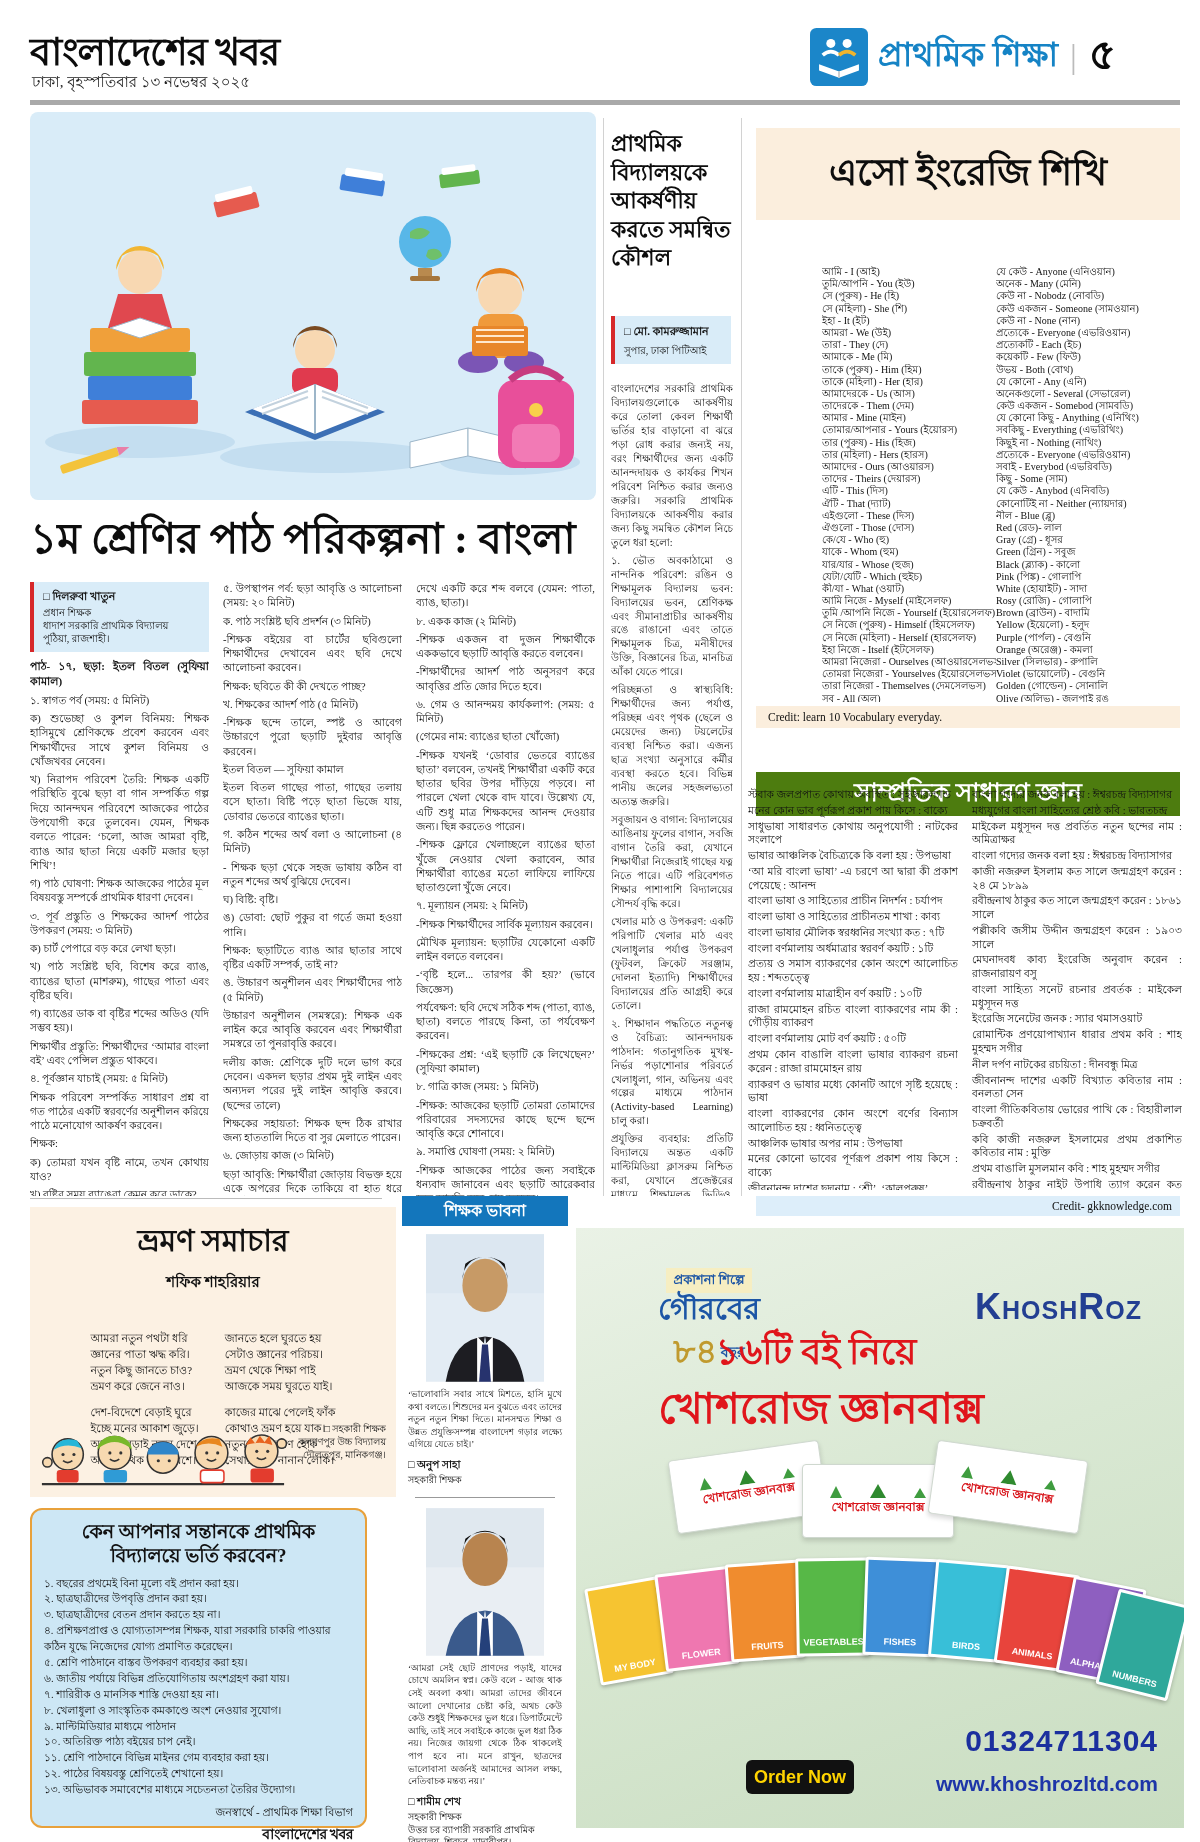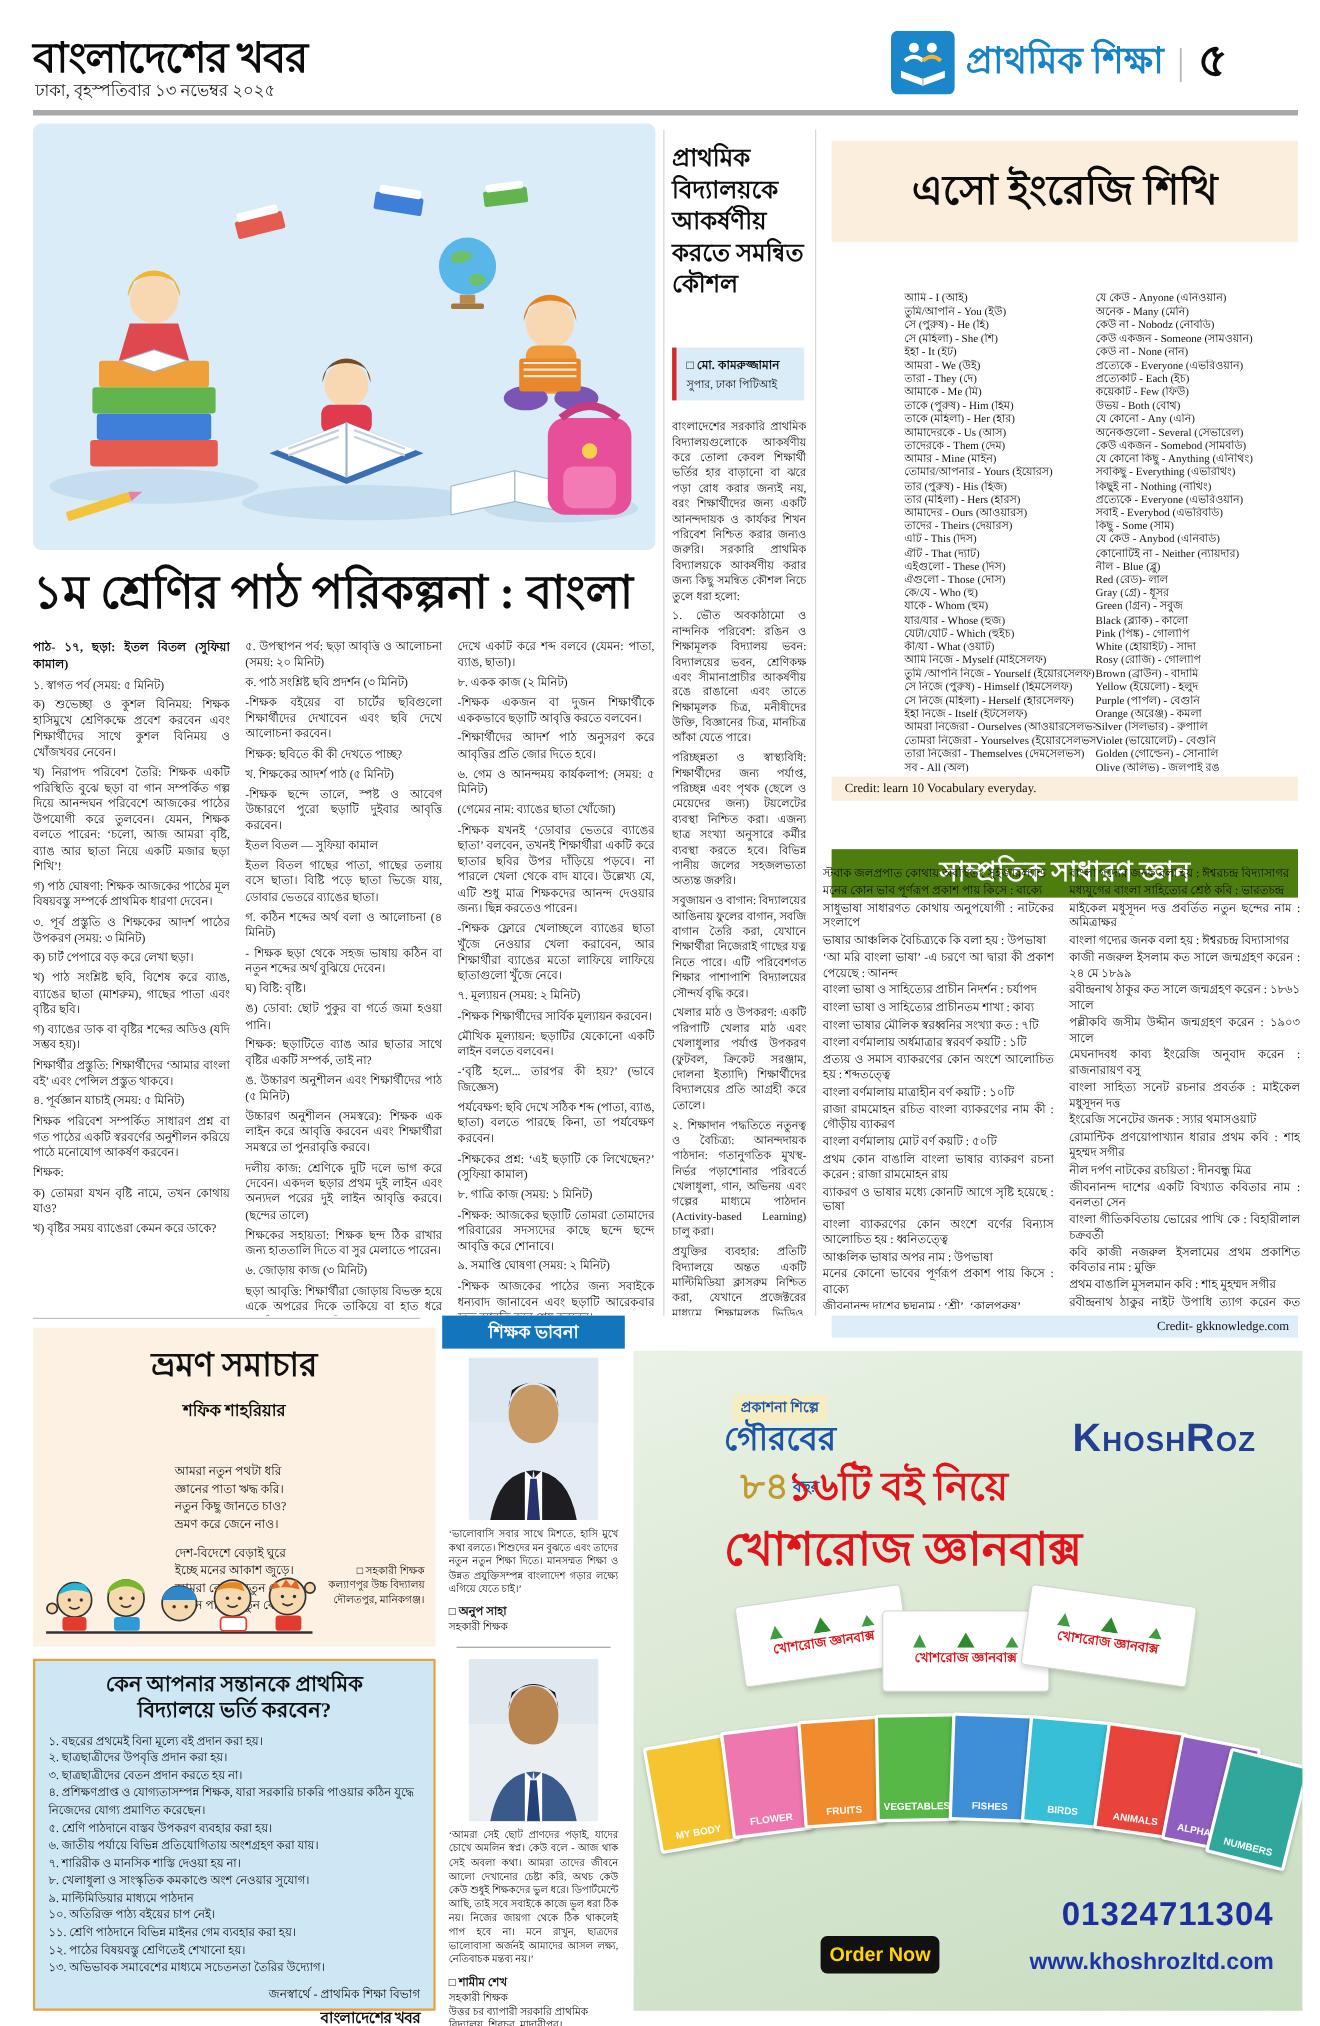--- a/index.html
+++ b/index.html
@@ -51,21 +51,21 @@
   
   #travel-box{left:30px;top:1207px;width:366px;height:290px;background:#fcf1e3;box-sizing:border-box;padding-top:10px;}
   #travel-title{text-align:center;font-size:30px;font-weight:bold;}
   #travel-author{text-align:center;font-size:15px;font-weight:bold;margin-top:2px;}
   #travel-poem{display:flex;gap:26px;justify-content:center;margin-top:8px;}
   .stanza{white-space:pre-line;font-size:11px;line-height:1.45;margin-top:28px;}
   .stanza + .stanza{margin-top:10px;}
   #travel-kids{position:absolute;left:8px;top:198px;width:250px;height:88px;}
   #travel-sig{position:absolute;right:10px;top:216px;font-size:9.5px;text-align:right;white-space:pre-line;line-height:1.35;}
   
-  #why-box{left:30px;top:1508px;width:366px;height:320px;background:#cde7f5;border:2px solid #e8a13b;border-radius:1px;box-sizing:border-box;padding:10px 12px 0 12px;}
+  #why-box{left:30px;top:1508px;width:337px;height:320px;background:#cde7f5;border:2px solid #e8a13b;border-radius:12px;box-sizing:border-box;padding:10px 12px 0 12px;}
   #why-title{text-align:center;font-size:19px;font-weight:bold;line-height:1.25;white-space:pre-line;margin-bottom:8px;}
   .why-item{font-size:10.6px;line-height:1.5;}
   #why-footer{text-align:right;font-size:11px;margin-top:6px;}
   #why-brand{text-align:right;font-size:14px;font-weight:bold;letter-spacing:-0.5px;}
   
   #teach-box{left:402px;top:1196px;width:166px;height:634px;background:#fff;}
   #teach-head{height:30px;background:#1376bc;display:flex;align-items:center;justify-content:center;}
   #teach-title{color:#fff;font-weight:bold;font-size:16px;}
   .teach-entry{padding:8px 6px 0 6px;}
   .teach-photo{display:block;margin:0 auto;width:118px;height:148px;}
@@ -194,20 +194,26 @@
     <rect x="468" y="268" width="76" height="88" rx="16" fill="#e84f9a"></rect>
     <rect x="482" y="312" width="48" height="38" rx="10" fill="#f27ab5"></rect>
     <path d="M480 268 q26 -22 52 0" stroke="#c73b80" stroke-width="7" fill="none"></path>
     <circle cx="506" cy="298" r="7" fill="#f8d14a"></circle>
   </svg>
 
   <div class="abs" id="lead-headline">১ম শ্রেণির পাঠ পরিকল্পনা : বাংলা</div>
 
   <div class="abs" id="lead-cols">
     <div class="lead-col">
+      <div class="byline-box">
+        <div class="byline-name">□  দিলরুবা খাতুন</div>
+        <div class="byline-line">প্রধান শিক্ষক</div>
+        <div class="byline-line">ধাদাশ সরকারি প্রাথমিক বিদ্যালয়</div>
+        <div class="byline-line">পুঠিয়া, রাজশাহী।</div>
+      </div>
       <div class="lead-line">পাঠ- ১৭, ছড়া: ইতল বিতল (সুফিয়া কামাল)</div>
       <div>
           <div class="para">১. স্বাগত পর্ব (সময়: ৫ মিনিট)</div>
           <div class="para">ক) শুভেচ্ছা ও কুশল বিনিময়: শিক্ষক হাসিমুখে শ্রেণিকক্ষে প্রবেশ করবেন এবং শিক্ষার্থীদের সাথে কুশল বিনিময় ও খোঁজখবর নেবেন।</div>
           <div class="para">খ) নিরাপদ পরিবেশ তৈরি: শিক্ষক একটি পরিস্থিতি বুঝে ছড়া বা গান সম্পর্কিত গল্প দিয়ে আনন্দঘন পরিবেশে আজকের পাঠের উপযোগী করে তুলবেন। যেমন, শিক্ষক বলতে পারেন: ‘চলো, আজ আমরা বৃষ্টি, ব্যাঙ আর ছাতা নিয়ে একটি মজার ছড়া শিখি’!</div>
           <div class="para">গ) পাঠ ঘোষণা: শিক্ষক আজকের পাঠের মূল বিষয়বস্তু সম্পর্কে প্রাথমিক ধারণা দেবেন।</div>
           <div class="para">৩. পূর্ব প্রস্তুতি ও শিক্ষকের আদর্শ পাঠের উপকরণ (সময়: ৩ মিনিট)</div>
           <div class="para">ক) চার্ট পেপারে বড় করে লেখা ছড়া।</div>
           <div class="para">খ) পাঠ সংশ্লিষ্ট ছবি, বিশেষ করে ব্যাঙ, ব্যাঙের ছাতা (মাশরুম), গাছের পাতা এবং বৃষ্টির ছবি।</div>
           <div class="para">গ) ব্যাঙের ডাক বা বৃষ্টির শব্দের অডিও (যদি সম্ভব হয়)।</div>
@@ -417,20 +423,30 @@
       <div>
         <div class="stanza">আমরা নতুন পথটা ধরি
 জ্ঞানের পাতা ঋদ্ধ করি।
 নতুন কিছু জানতে চাও?
 ভ্রমণ করে জেনে নাও।</div>
         <div class="stanza">দেশ-বিদেশে বেড়াই ঘুরে
 ইচ্ছে মনের আকাশ জুড়ে।
 আমরা বেড়াই নতুন দেশে
 অচিন পথিক নতুন বেশে।</div>
       </div>
+      <div>
+        <div class="stanza">জানতে হলে ঘুরতে হয়
+সেটাও জ্ঞানের পরিচয়।
+ভ্রমণ থেকে শিক্ষা পাই
+আজকে সময় ঘুরতে যাই।</div>
+        <div class="stanza">কাজের মাঝে পেলেই ফাঁক
+কোথাও ভ্রমণ হয়ে যাক।
+নতুন দেশে ভ্রমণ হোক
+সেথায় জুটি নানান লোক।</div>
+      </div>
     </div>
     <svg id="travel-kids" viewBox="0 0 320 110">
       <line x1="5" y1="100" x2="315" y2="100" stroke="#333" stroke-width="3"></line>
 
       <circle cx="38" cy="62" r="20" fill="#f7d9b0" stroke="#333" stroke-width="2"></circle>
       <path d="M20 56 q6 -18 30 -12 l6 10 q-20 -8 -36 2 Z" fill="#27b6d8"></path>
       <rect x="24" y="82" width="28" height="16" rx="4" fill="#e33c2e"></rect>
       <circle cx="32" cy="62" r="2" fill="#333"></circle>
         <circle cx="46" cy="62" r="2" fill="#333"></circle>
       <path d="M32 70 q6 5 12 0" stroke="#333" stroke-width="2" fill="none"></path>

